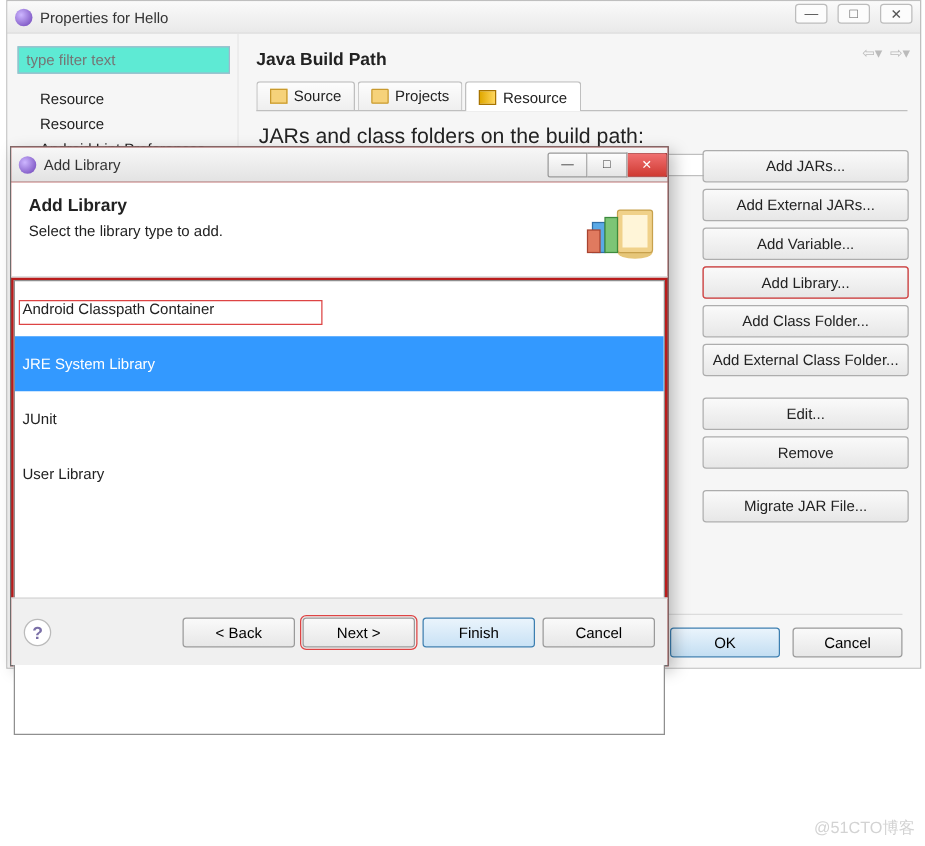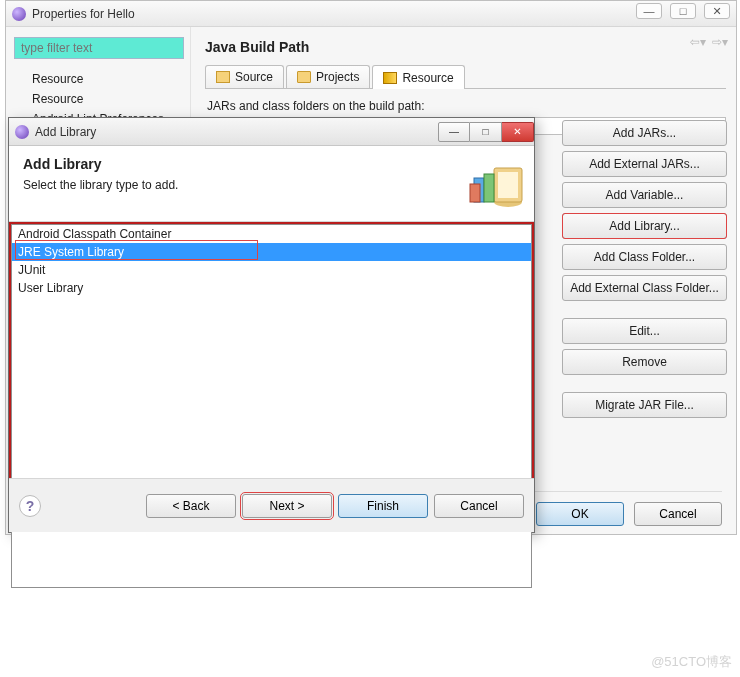--- a/index.html
+++ b/index.html
@@ -100,21 +100,21 @@
   .ticon.proj { background:#f6d27a; border:1px solid #c99a2e; border-radius:1px; }
   .ticon.lib {
     background: linear-gradient(90deg,#e0a800,#ffd75e);
     border:1px solid #a87400;
   }
   .ticon.ord {
     background:#fff; border:1px solid #9a9a9a;
   }
   .subtext {
     margin: 10px 0 4px 2px;
-    font-size: 12px;
+    font-size: 17px;
   }
   .whitebox {
     border: 1px solid #bfbfbf;
     background:#fff;
     height: 18px;
   }
   
   .btn-stack {
     position:absolute;
     left: 562px; top: 120px;
@@ -199,21 +199,21 @@
   .modal-body {
     padding: 2px;
   }
   .listbox {
     border:1px solid #8f8f8f;
     background:#fff;
     height: 364px;
     overflow:hidden;
   }
   .listbox .item {
-    padding: 1px 6px;
+    padding: 14px 6px;
     font-size: 12px;
     line-height: 16px;
   }
   .listbox .item.selected {
     background:#3399ff; color:#fff;
   }
   .red-box-list {
     position:absolute;
     left: 15px; top: 240px;
     width: 243px; height: 20px;

